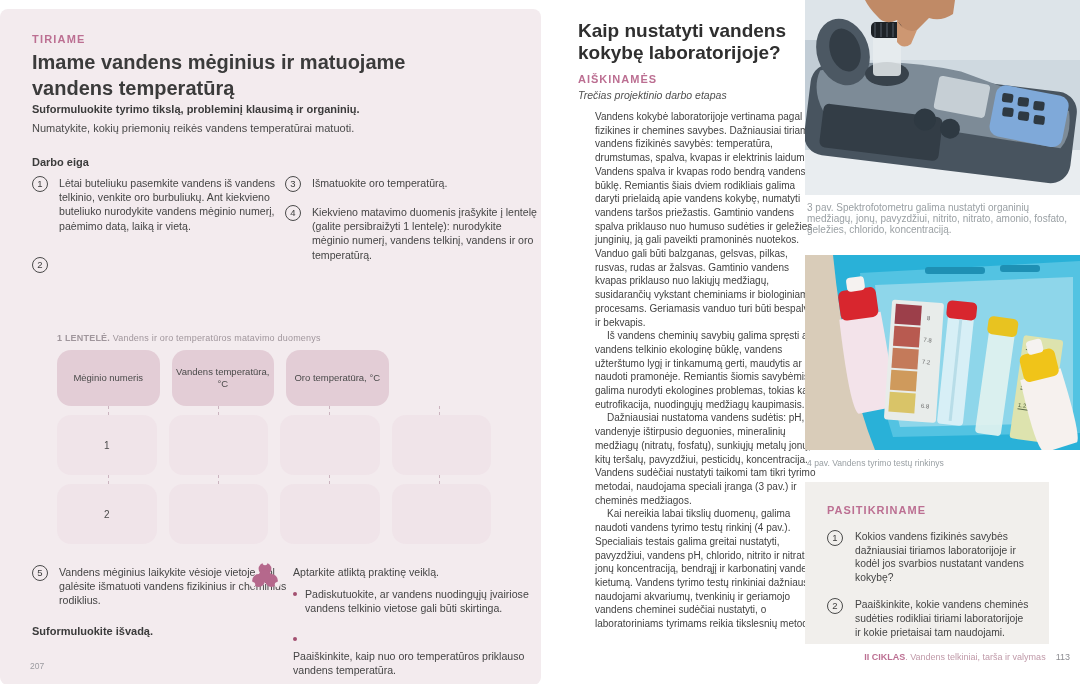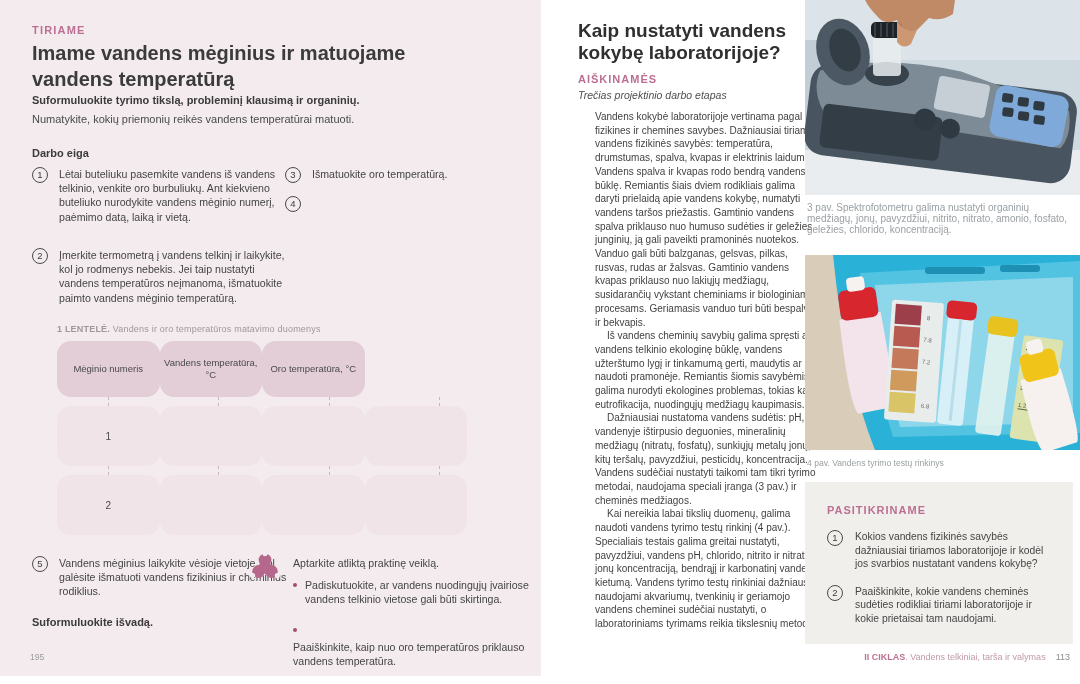--- a/index.html
+++ b/index.html
@@ -1,35 +1,35 @@
 <!DOCTYPE html>
 <html><head>
 <meta charset="utf-8">
 <style>
   * { margin:0; padding:0; box-sizing:border-box; }
   html,body { background:#ffffff; }
   body { font-family:"Liberation Sans", sans-serif; color:#3d3d3d; }
   .sheet { position:relative; width:1080px; height:684px; background:#ffffff; overflow:hidden; }
 
   
-  .page-left { position:absolute; left:0; top:0; width:541px; height:676px; background:#f3ebee; }
+  .page-left { position:absolute; left:0; top:9px; width:541px; height:676px; background:#f3ebee;border-radius:8px; }
   .kicker { position:absolute; left:32px; top:24px; font-size:11px; font-weight:bold; letter-spacing:1.2px; color:#bc6f92; }
   .l-title { position:absolute; left:32px; top:40px; width:430px; font-size:20px; line-height:26px; font-weight:bold; color:#3b3b3b; }
   .l-lead-bold { position:absolute; left:32px; top:94px; width:470px; font-size:11px; font-weight:bold; color:#3b3b3b; }
   .l-lead { position:absolute; left:32px; top:112px; width:370px; font-size:11px; line-height:15px; color:#4a4a4a; }
   .l-proc { position:absolute; left:32px; top:147px; font-size:11px; font-weight:bold; color:#3b3b3b; }
 
   .step { position:absolute; display:flex; gap:11px; }
   .step-badge { flex:0 0 auto; width:16px; height:16px; border:1.2px solid #4a4a4a; border-radius:50%; font-size:9.5px; line-height:14px; text-align:center; color:#3d3d3d; background:transparent; }
   .step-text { font-size:10.6px; line-height:14.2px; color:#454545; }
 
   .tbl-caption { position:absolute; left:57px; top:324px; font-size:9px; color:#a0969c; letter-spacing:.2px; }
   .tbl-caption b { font-weight:bold; color:#a0969c; }
   .tbl { position:absolute; left:57px; top:341px; width:434px; }
-  .tbl-row { display:flex; gap:0; }
+  .tbl-row { display:flex; gap:12px; }
   .hcell { width:102.5px; height:56px; background:#e3cdd6; border-radius:14px; display:flex; align-items:center; justify-content:center; text-align:center; font-size:9.5px; line-height:12.5px; color:#4a4a4a; padding:4px; }
   .ccell { width:102.5px; height:60px; background:#f0e4e9; border-radius:14px; display:flex; align-items:center; justify-content:center; font-size:10px; color:#4a4a4a; }
   .conn-row { display:flex; gap:8px; height:9px; }
   .conn { width:102.5px; display:flex; justify-content:center; }
   .conn span { border-left:1px dashed #cbb4bf; height:100%; }
 
   .step5 { left:32px; top:556px; width:262px; }
   .l-conclusion { position:absolute; left:32px; top:616px; font-size:11px; font-weight:bold; color:#3b3b3b; }
   .l-pagenum { position:absolute; left:30px; top:652px; font-size:8.5px; color:#9b9ba0; }
 
@@ -46,21 +46,21 @@
   .r-sub { position:absolute; left:33px; top:89px; font-size:10.5px; font-style:italic; color:#4f4f4f;text-align:center; }
   .r-body { position:absolute; left:50px; top:110px; width:226px; font-size:10px; line-height:13.7px; color:#424242; }
   .r-body p.ind { text-indent:12px; }
 
   .fig-col { position:absolute; left:260px; top:0; width:275px; }
   .photo { display:block; width:275px; height:195px; }
   .fig3-cap { position:absolute; left:262px; top:202px; width:268px; font-size:10px; line-height:11.2px; color:#9aa0a4; }
   .photo2 { position:absolute; left:260px; top:255px; }
   .fig4-cap { position:absolute; left:262px; top:458px; width:268px; font-size:8.6px; color:#9aa0a4; }
 
-  .checkbox { position:absolute; left:260px; top:482px; width:268px; height:162px; background:#f1efec; padding:22px 18px 4px 22px; }
+  .checkbox { position:absolute; left:260px; top:482px; width:244px; height:162px; background:#f1efec; padding:22px 18px 4px 22px; }
   .check-head { font-size:11px; font-weight:bold; letter-spacing:1px; color:#bc6f92; margin-bottom:14px; }
   .q { display:flex; gap:12px; margin-bottom:14px; }
   .q-badge { flex:0 0 auto; width:16px; height:16px; border:1.2px solid #4a4a4a; border-radius:50%; font-size:9.5px; line-height:14px; text-align:center; color:#3d3d3d; }
   .q-text { font-size:10.3px; line-height:13.6px; color:#454545; }
 
   .r-footer { position:absolute; left:0; top:652px; width:525px; text-align:right; font-size:9px; color:#c09aa9; }
   .r-footer .cyc { font-weight:bold; color:#bc6f92; }
   .r-footer .pg { color:#8d8d92; margin-left:10px; }
 </style>
 </head>
@@ -74,29 +74,29 @@
     <div class="l-lead-bold">Suformuluokite tyrimo tikslą, probleminį klausimą ir organinių.</div>
     <div class="l-lead">Numatykite, kokių priemonių reikės vandens temperatūrai matuoti.</div>
     <div class="l-proc">Darbo eiga</div>
 
     <div class="step" style="left:32px; top:167px; width:250px;">
       <span class="step-badge">1</span>
       <span class="step-text">Lėtai buteliuku pasemkite vandens iš vandens telkinio, venkite oro burbuliukų. Ant kiekvieno buteliuko nurodykite vandens mėginio numerį, paėmimo datą, laiką ir vietą.</span>
     </div>
     <div class="step" style="left:32px; top:248px; width:262px;">
       <span class="step-badge">2</span>
-      <span class="step-text">Įmerkite termometrą į vandens telkinį ir laikykite, kol jo rodmenys nebekis. Jei taip nustatyti vandens temperatūros neįmanoma, išmatuokite paimto vandens mėginio temperatūrą.</span>
     </div>
 
     <div class="step" style="left:285px; top:167px; width:250px;">
       <span class="step-badge">3</span>
       <span class="step-text">Išmatuokite oro temperatūrą.</span>
     </div>
     <div class="step" style="left:285px; top:196px; width:252px;">
       <span class="step-badge">4</span>
+      <span class="step-text">Kiekvieno matavimo duomenis įrašykite į lentelę (galite persibraižyti 1 lentelę): nurodykite mėginio numerį, vandens telkinį, vandens ir oro temperatūrą.</span>
     </div>
 
     <div class="tbl-caption"><b>1 LENTELĖ.</b><span> Vandens ir oro temperatūros matavimo duomenys</span></div>
     <div class="tbl">
       <div class="tbl-row">
         <div class="hcell">Mėginio numeris</div>
         <div class="hcell">Vandens temperatūra, °C</div>
         <div class="hcell">Oro temperatūra, °C</div>
       </div>
       <div class="conn-row">
@@ -161,21 +161,21 @@
     <div class="disc-head">Aptarkite atliktą praktinę veiklą.</div>
     <div class="disc-bullet" style="top:578px;">
       <span class="dot"></span>
       <span class="bt">Padiskutuokite, ar vandens nuodingųjų įvairiose vandens telkinio vietose gali būti skirtinga.</span>
     </div>
     <div class="disc-bullet" style="top:623px;flex-direction:column;">
       <span class="dot"></span>
       <span class="bt">Paaiškinkite, kaip nuo oro temperatūros priklauso vandens temperatūra.</span>
     </div>
 
-    <div class="l-pagenum">195</div>
+    <div class="l-pagenum">207</div>
   </div>
 
   <div class="page-right">
     <div class="r-title">Kaip nustatyti vandens kokybę laboratorijoje?</div>
     <div class="r-kicker">AIŠKINAMĖS</div>
     <div class="r-sub">Trečias projektinio darbo etapas</div>
 
     <div class="r-body">
       <p>Vandens kokybė laboratorijoje vertinama pagal fizikines ir chemines savybes. Dažniausiai tiriamos vandens fizikinės savybės: temperatūra, drumstumas, spalva, kvapas ir elektrinis laidumas. Vandens spalva ir kvapas rodo bendrą vandens būklę. Remiantis šiais dviem rodikliais galima daryti prielaidą apie vandens kokybę, numatyti vandens taršos priežastis. Gamtinio vandens spalva priklauso nuo humuso sudėties ir geležies junginių, ją gali paveikti pramoninės nuotekos. Vanduo gali būti balzganas, gelsvas, pilkas, rusvas, rudas ar žalsvas. Gamtinio vandens kvapas priklauso nuo lakiųjų medžiagų, susidarančių vykstant cheminiams ir biologiniams procesams. Geriamasis vanduo turi būti bespalvis ir bekvapis.</p>
       <p class="ind">Iš vandens cheminių savybių galima spręsti apie vandens telkinio ekologinę būklę, vandens užterštumo lygį ir tinkamumą gerti, maudytis ar naudoti pramonėje. Remiantis šiomis savybėmis galima nurodyti ekologines problemas, tokias kaip eutrofikacija, nuodingųjų medžiagų kaupimasis.</p>

